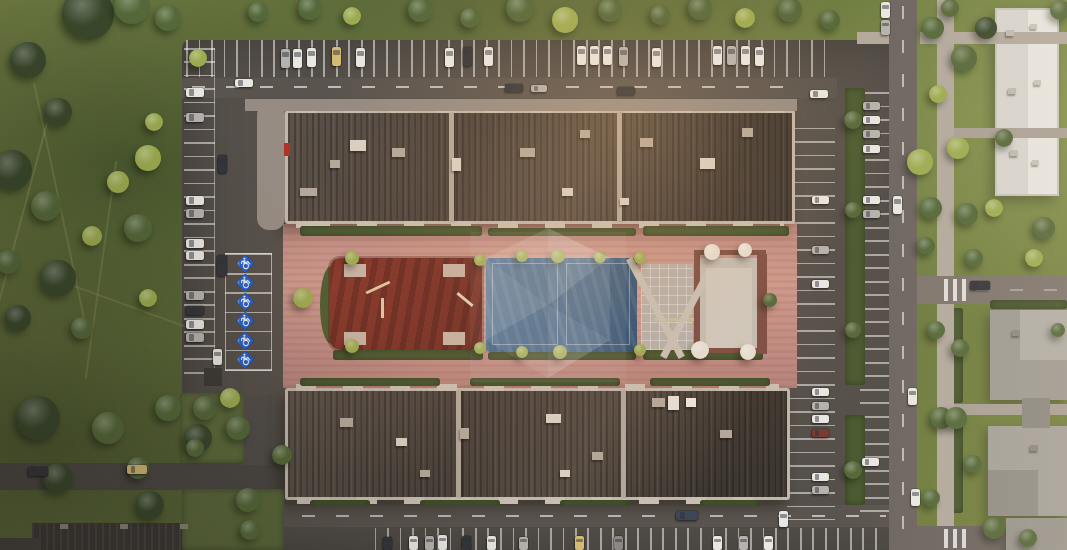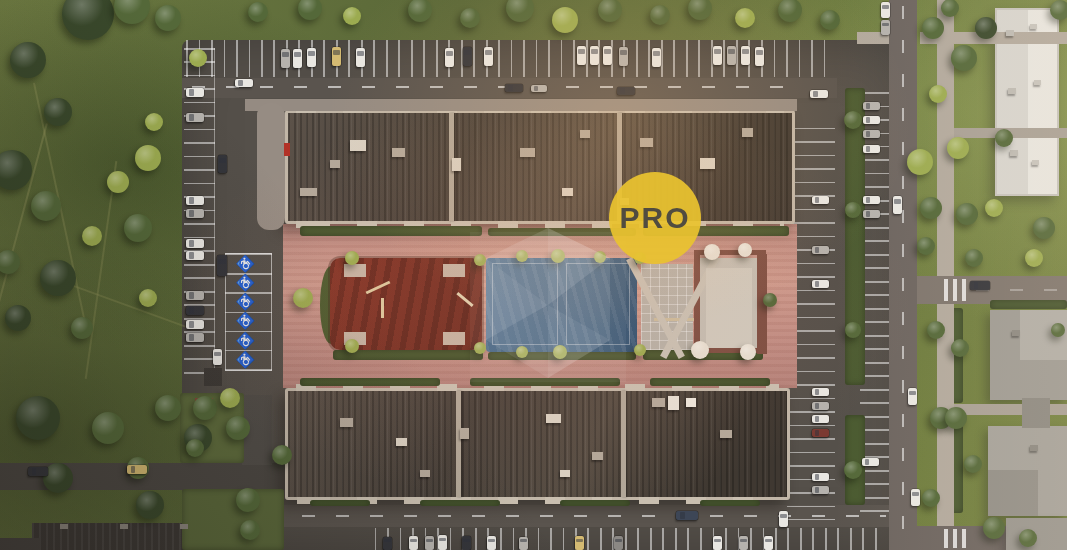--- a/index.html
+++ b/index.html
@@ -438,16 +438,13 @@
   <div class="abs" id="glow"></div>
   <svg class="abs" id="wm-svg" viewBox="0 0 1067 550">
     <polygon points="548,228 610,258 548,305" fill="#ffffff" opacity="0.20"></polygon>
     <polygon points="548,228 486,258 548,305" fill="#ffffff" opacity="0.13"></polygon>
     <polygon points="486,258 486,340 548,305" fill="#ffffff" opacity="0.18"></polygon>
     <polygon points="610,258 610,340 548,305" fill="#ffffff" opacity="0.10"></polygon>
     <polygon points="548,305 610,340 548,378" fill="#ffffff" opacity="0.16"></polygon>
     <polygon points="548,305 486,340 548,378" fill="#ffffff" opacity="0.09"></polygon>
     <rect x="470" y="232" width="156" height="150" fill="#ffffff" opacity="0.05"></rect>
   </svg>
-  <div class="abs" id="pro-badge">
-    <span>PRO</span>
-  </div>
 </div>
 
 </body></html>

